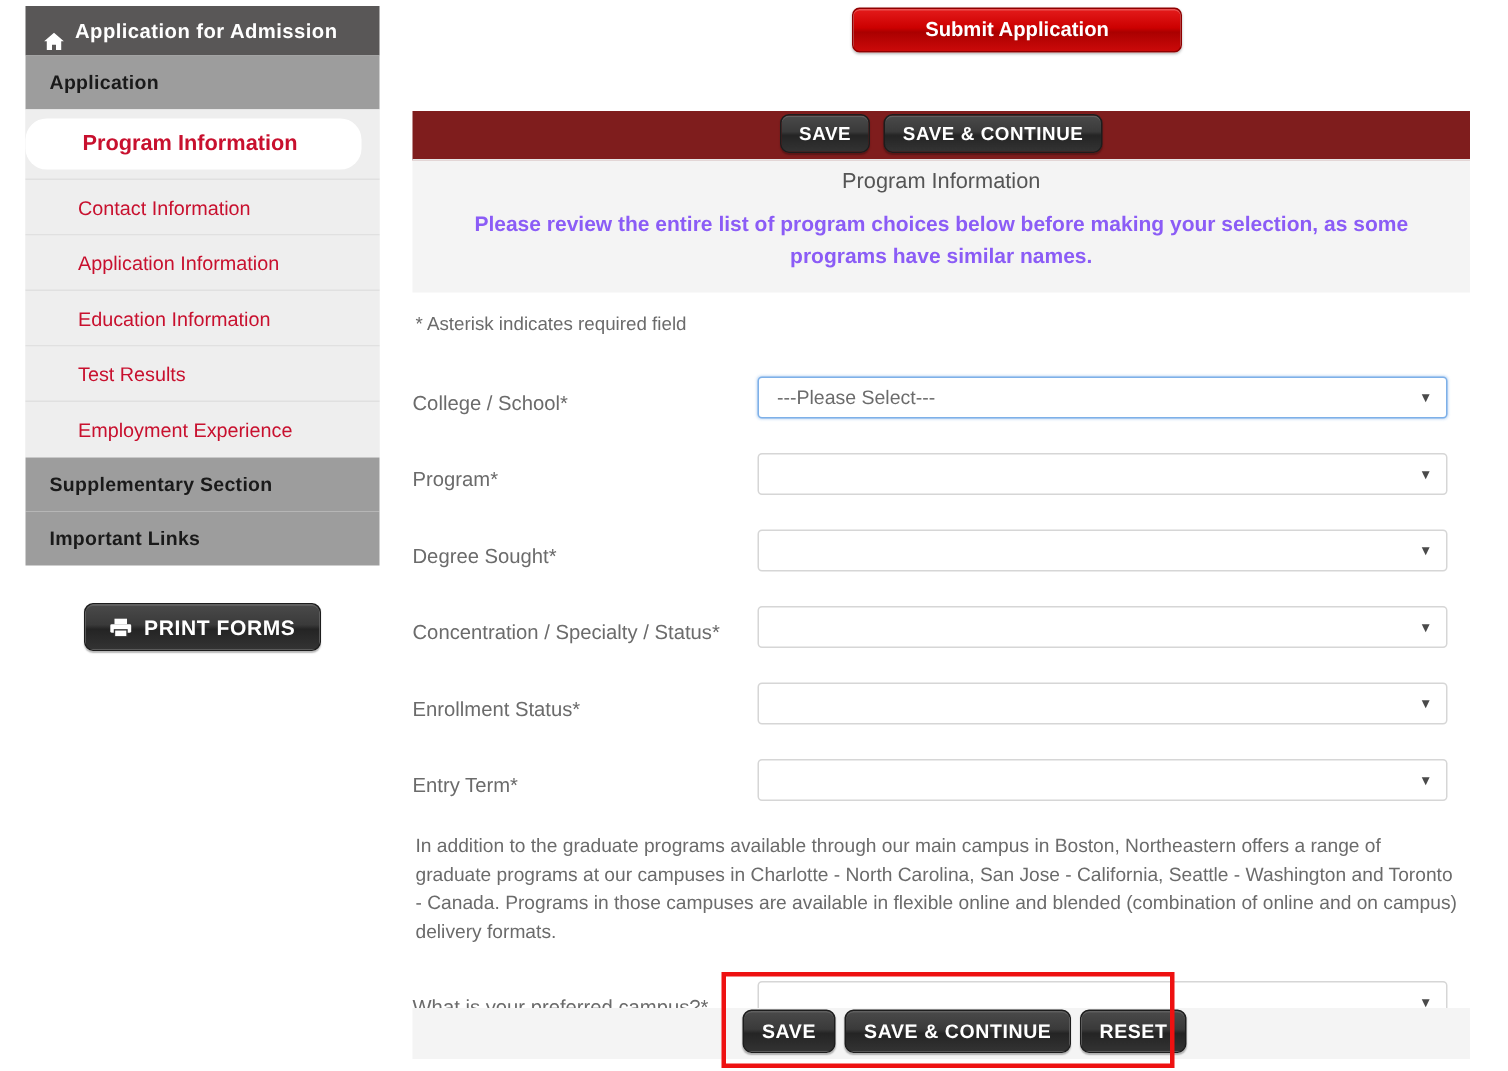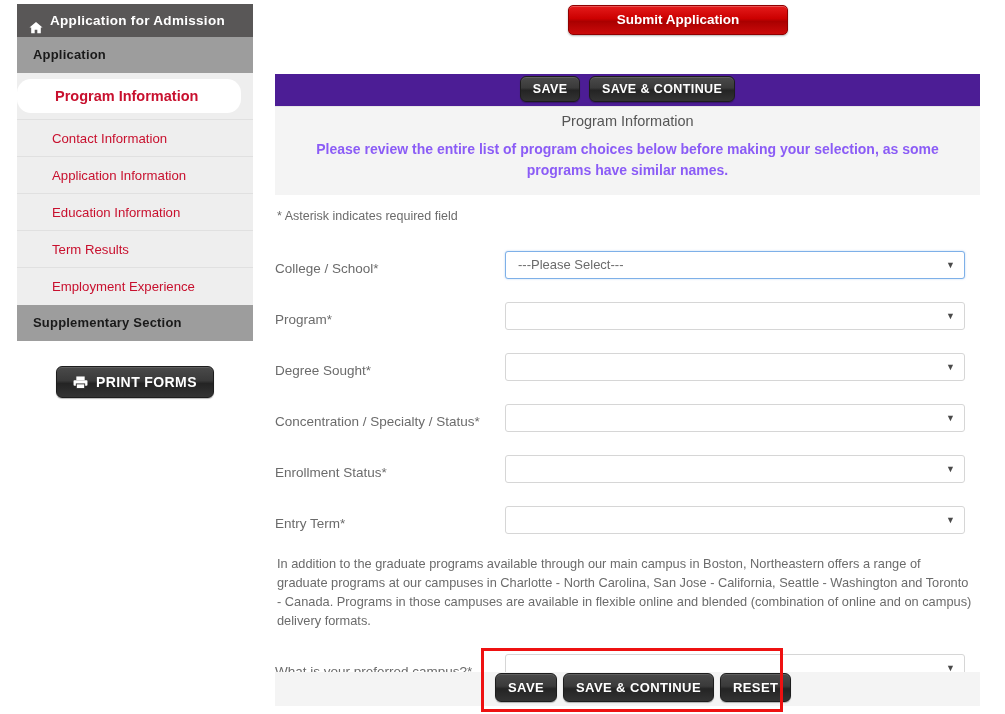--- a/index.html
+++ b/index.html
@@ -99,21 +99,21 @@
     font-size: 13.5px;
     line-height: 28px;
     text-align: center;
     cursor: pointer;
     box-shadow: 0 1px 2px rgba(0,0,0,.3), inset 0 1px 0 rgba(255,255,255,.25);
   }
 
   
   #main { position: absolute; left: 275px; top: 74px; width: 705px; }
   .toolbar-top {
-    background: #4c1d95;
+    background: #7f1d1d;
     border-bottom: 1px solid #e6e6e6;
     height: 33px;
     text-align: center;
     padding-top: 2px;
   }
   .toolbar-top .btn-dark { padding: 5px 12px; font-size: 12.5px; margin: 0 2px; vertical-align: top; }
   .panel-head {
     background: #f4f4f4;
     text-align: center;
     padding: 6px 0 0 0;
@@ -232,29 +232,30 @@
       <div class="nav-item">
         <span>Contact Information</span>
       </div>
       <div class="nav-item">
         <span>Application Information</span>
       </div>
       <div class="nav-item">
         <span>Education Information</span>
       </div>
       <div class="nav-item">
-        <span>Term Results</span>
+        <span>Test Results</span>
       </div>
       <div class="nav-item">
         <span>Employment Experience</span>
       </div>
     </div>
 
     <div class="section-bar">Supplementary Section</div>
 
+    <div class="section-bar">Important Links</div>
 
 
     <div class="print-wrap">
       <div class="btn-dark print-btn">
         <span class="printer-icon">
           <svg viewBox="0 0 16 14" width="15" height="13" aria-hidden="true">
             <rect x="3.5" y="0.5" width="9" height="4" fill="#ffffff"></rect>
             <rect x="0.5" y="4.5" width="15" height="6" rx="1" fill="#ffffff"></rect>
             <rect x="3.5" y="8.5" width="9" height="5" fill="#ffffff" stroke="#333" stroke-width="1"></rect>
           </svg>

